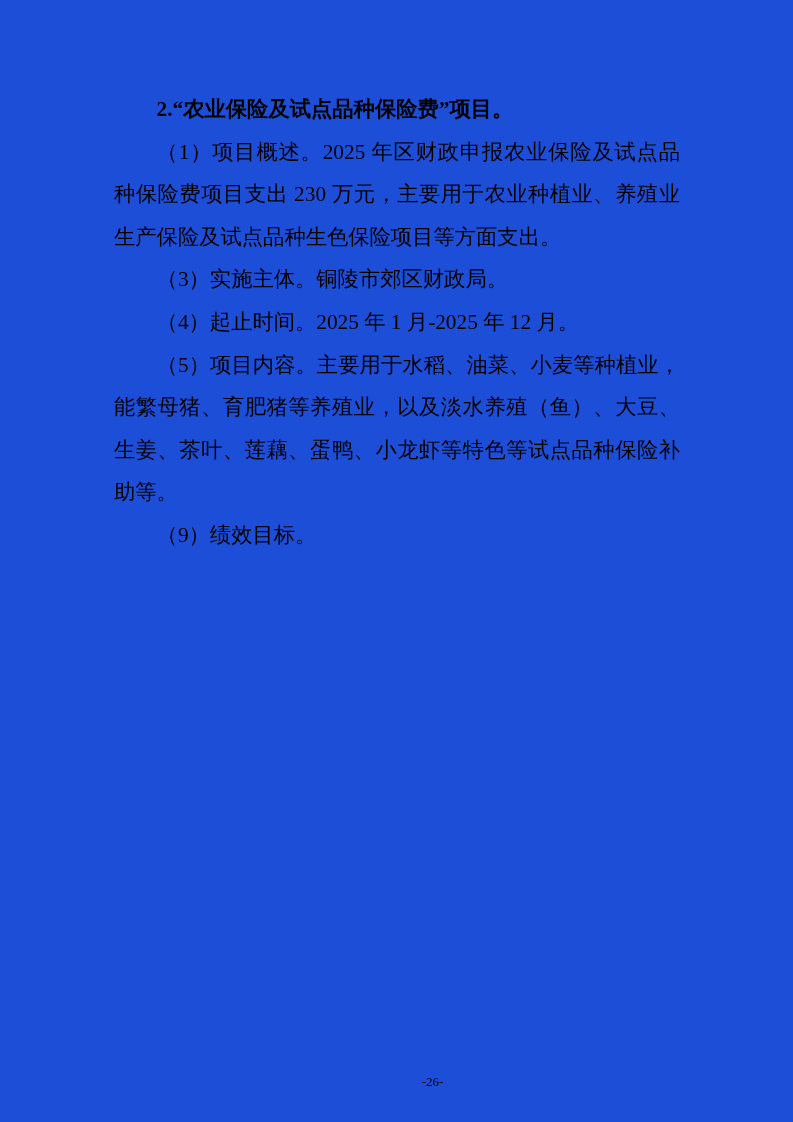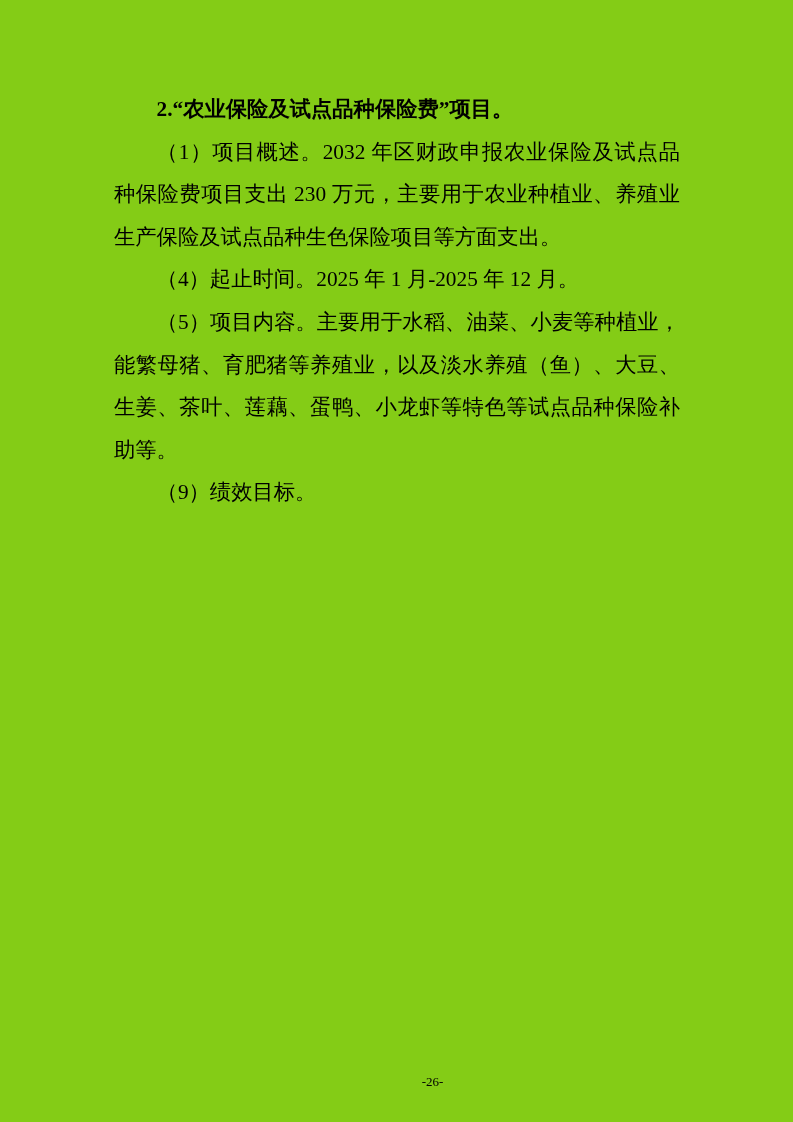--- a/index.html
+++ b/index.html
@@ -4,21 +4,21 @@
 <style>
   html, body {
     margin: 0;
     padding: 0;
     background: #ffffff;
   }
   .page {
     position: relative;
     width: 793px;
     height: 1122px;
-    background: #84cc16;
+    background: #1d4ed8;
     overflow: hidden;
     font-family: "Liberation Serif", "DejaVu Serif", serif;
     color: #000000;
   }
   .content {
     position: absolute;
     left: 114px;
     top: 88px;
     width: 566px;
     font-size: 21.3px;
@@ -49,19 +49,20 @@
     color: #000000;
     margin-left: 36px;
   }
 </style>
 </head>
 <body>
 
 <div class="page">
   <div class="content">
     <h2 class="heading">2.“农业保险及试点品种保险费”项目。</h2>
-    <p class="para">（1）项目概述。2032 年区财政申报农业保险及试点品种保险费项目支出 230 万元，主要用于农业种植业、养殖业生产保险及试点品种生色保险项目等方面支出。</p>
+    <p class="para">（1）项目概述。2025 年区财政申报农业保险及试点品种保险费项目支出 230 万元，主要用于农业种植业、养殖业生产保险及试点品种生色保险项目等方面支出。</p>
+    <p class="para">（3）实施主体。铜陵市郊区财政局。</p>
     <p class="para">（4）起止时间。2025 年 1 月-2025 年 12 月。</p>
     <p class="para">（5）项目内容。主要用于水稻、油菜、小麦等种植业，能繁母猪、育肥猪等养殖业，以及淡水养殖（鱼）、大豆、生姜、茶叶、莲藕、蛋鸭、小龙虾等特色等试点品种保险补助等。</p>
     <p class="para">（9）绩效目标。</p>
   </div>
   <div class="page-number">-26-</div>
 </div>
 
 </body></html>

